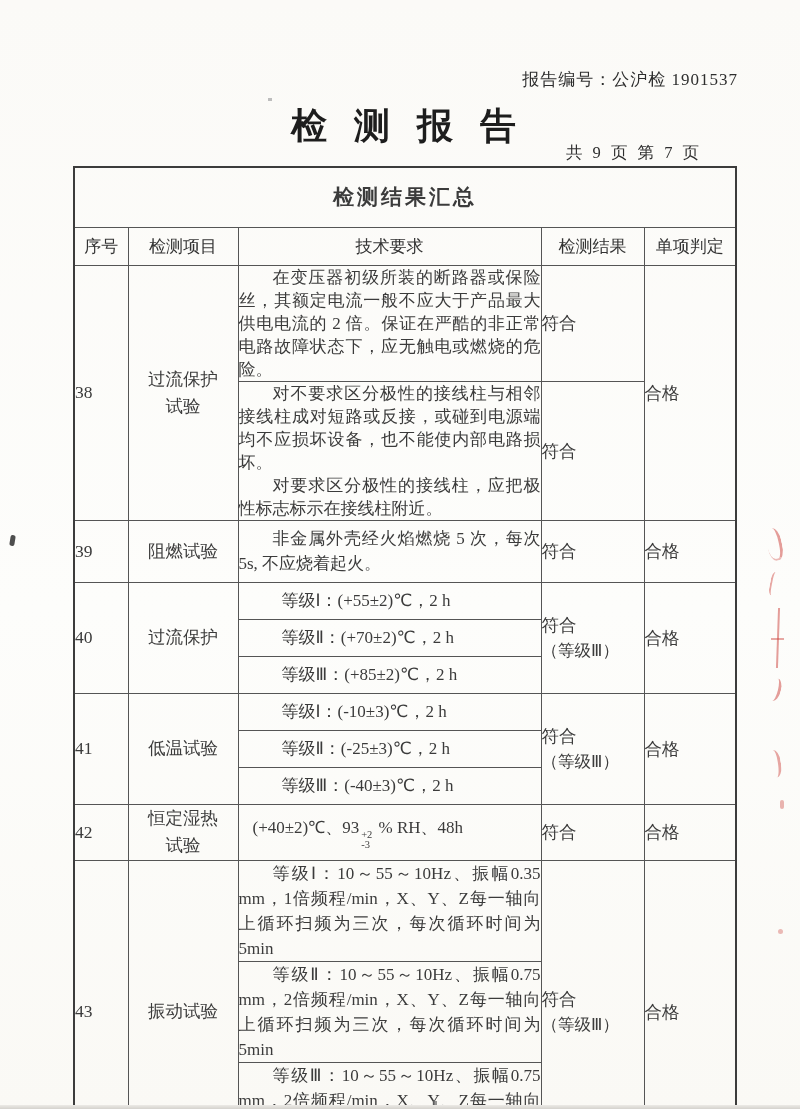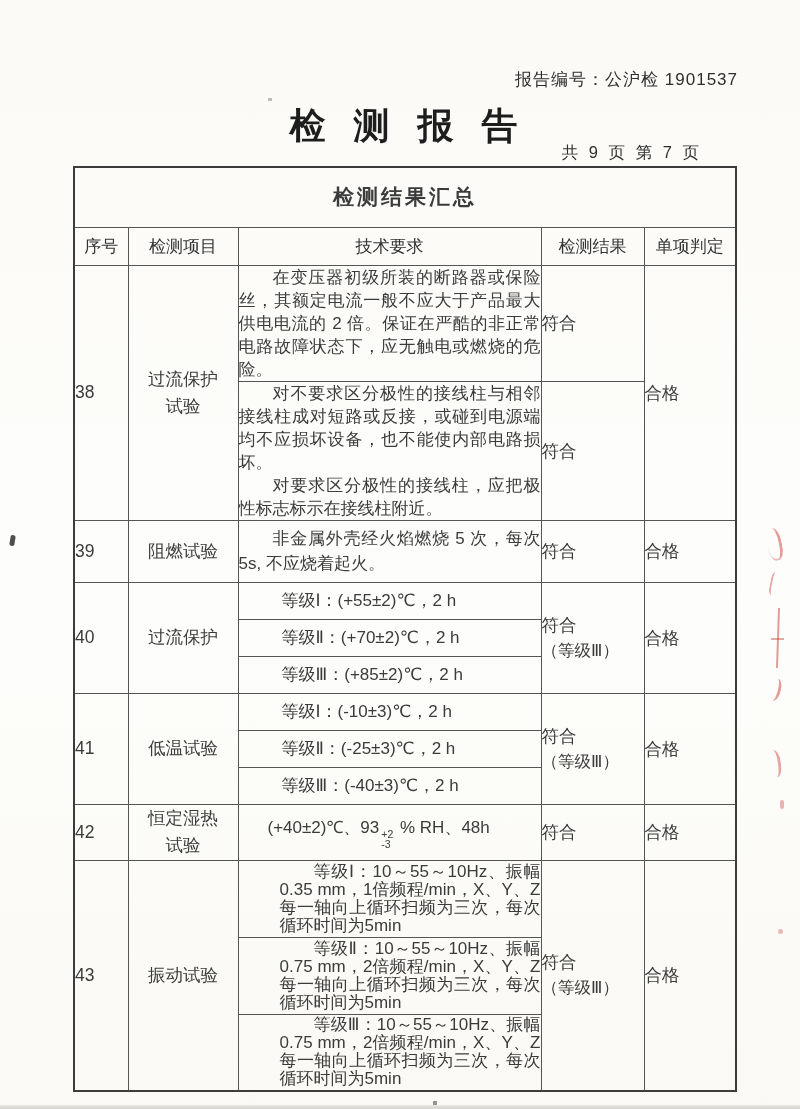--- a/index.html
+++ b/index.html
@@ -4,21 +4,21 @@
 <style>
   * { margin: 0; padding: 0; box-sizing: border-box; }
   html, body { background: #e9e7e3; }
   .page {
     position: relative;
     width: 800px;
     height: 1109px;
     margin: 0 auto;
     background: linear-gradient(180deg, #fbfaf7 0%, #fdfdfb 55%, #faf9f5 100%);
     overflow: hidden;
-    font-family: Liberation Sans, sans-serif;
+    font-family: Liberation Serif, serif;
     color: #3d3d3d;
   }
   .report-no {
     position: absolute;
     top: 68px;
     right: 62px;
     font-size: 17px;
     letter-spacing: 1px;
     color: #2e2e2e;
   }
@@ -80,27 +80,27 @@
     font-size: 17.5px;
     line-height: 27px;
     white-space: pre-line;
   }
   .c-req { font-size: 17px; padding: 2px 9px; }
   .c-req .para {
     text-align: justify;
     text-indent: 2em;
     line-height: 23px;
   }
-  .c-req.vib .para { line-height: 18px; padding-left: 41px; }
+  .c-req.vib .para { line-height: 25px; }
   .c-req.flame .para { line-height: 25px; }
   .c-req.lvl {
     padding-left: 43px;
     white-space: nowrap;
   }
-  .c-req.damp { padding-left: 29px; white-space: nowrap; }
+  .c-req.damp { padding-left: 14px; white-space: nowrap; }
   .res-line { line-height: 25px; }
   .res-note { line-height: 25px; font-size: 16.5px; }
   .supsub {
     display: inline-flex;
     flex-direction: column;
     vertical-align: -5px;
     font-size: 10.5px;
     line-height: 10px;
     letter-spacing: 0;
     margin: 0 2px;

